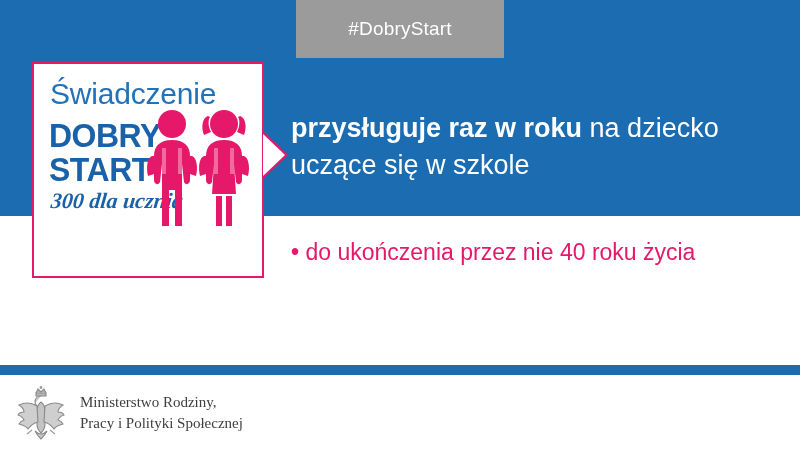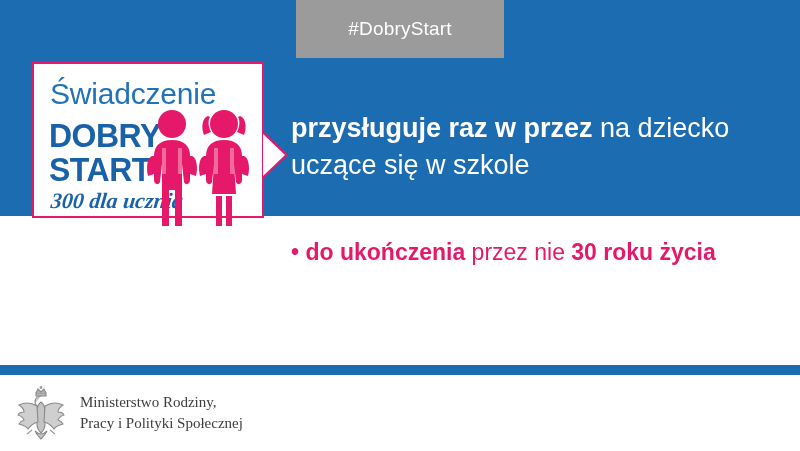--- a/index.html
+++ b/index.html
@@ -51,21 +51,21 @@
     letter-spacing: 0.2px;
     font-family: "Liberation Sans", sans-serif;
   }
 
   
   .logo-card {
     position: absolute;
     left: 32px;
     top: 62px;
     width: 232px;
-    height: 156px;
+    height: 216px;
     background: #ffffff;
     border: 2px solid #e5186a;
     box-sizing: border-box;
   }
   .bubble-tail {
     position: absolute;
     left: 263px;
     top: 134px;
     width: 0;
     height: 0;
@@ -165,21 +165,21 @@
     font-family: "Liberation Sans", sans-serif;
     font-size: 23px;
     line-height: 32px;
     font-weight: 300;
   }
   .bullet-row {
     margin-bottom: 12px;
     text-indent: -13px;
     padding-left: 13px;
   }
-  .bullet-row b { font-weight: bold; }
+  .bullet-row b { font-weight: normal; }
   .bullet-row .dot { font-weight: bold; }
   .bullet-sub {
     display: block;
     text-indent: 0;
     padding-left: 4px;
   }
 
   
   .footer-rule {
     position: absolute;
@@ -255,28 +255,28 @@
           <path d="M62 48 C57 50 56 60 58 68 L64 66 L64 48 Z"></path>
           <path d="M102 48 C107 50 108 60 106 68 L100 66 L100 48 Z"></path>
           <rect x="74" y="88" width="6" height="30"></rect>
           <rect x="84" y="88" width="6" height="30"></rect>
         </g>
       </svg>
     </div>
   </div>
 
   <div class="main-text">
-    <b>przysługuje raz w przez</b><span> na dziecko uczące się w szkole</span>
+    <b>przysługuje raz w roku</b><span> na dziecko uczące się w szkole</span>
   </div>
 
   <div class="bullets">
 
     <div class="bullet-row">
       <span class="dot">•</span>
-      <b>do ukończenia</b><span> przez nie </span><b>30 roku życia</b><span></span>
+      <b>do ukończenia</b><span> przez nie </span><b>40 roku życia</b><span></span>
     </div>
 
 
   </div>
 
   <div class="footer-rule"></div>
   <div class="footer">
 
     <svg class="eagle" viewBox="0 0 62 62">
       <g fill="none" stroke="#8a8a8a" stroke-width="1.1">

